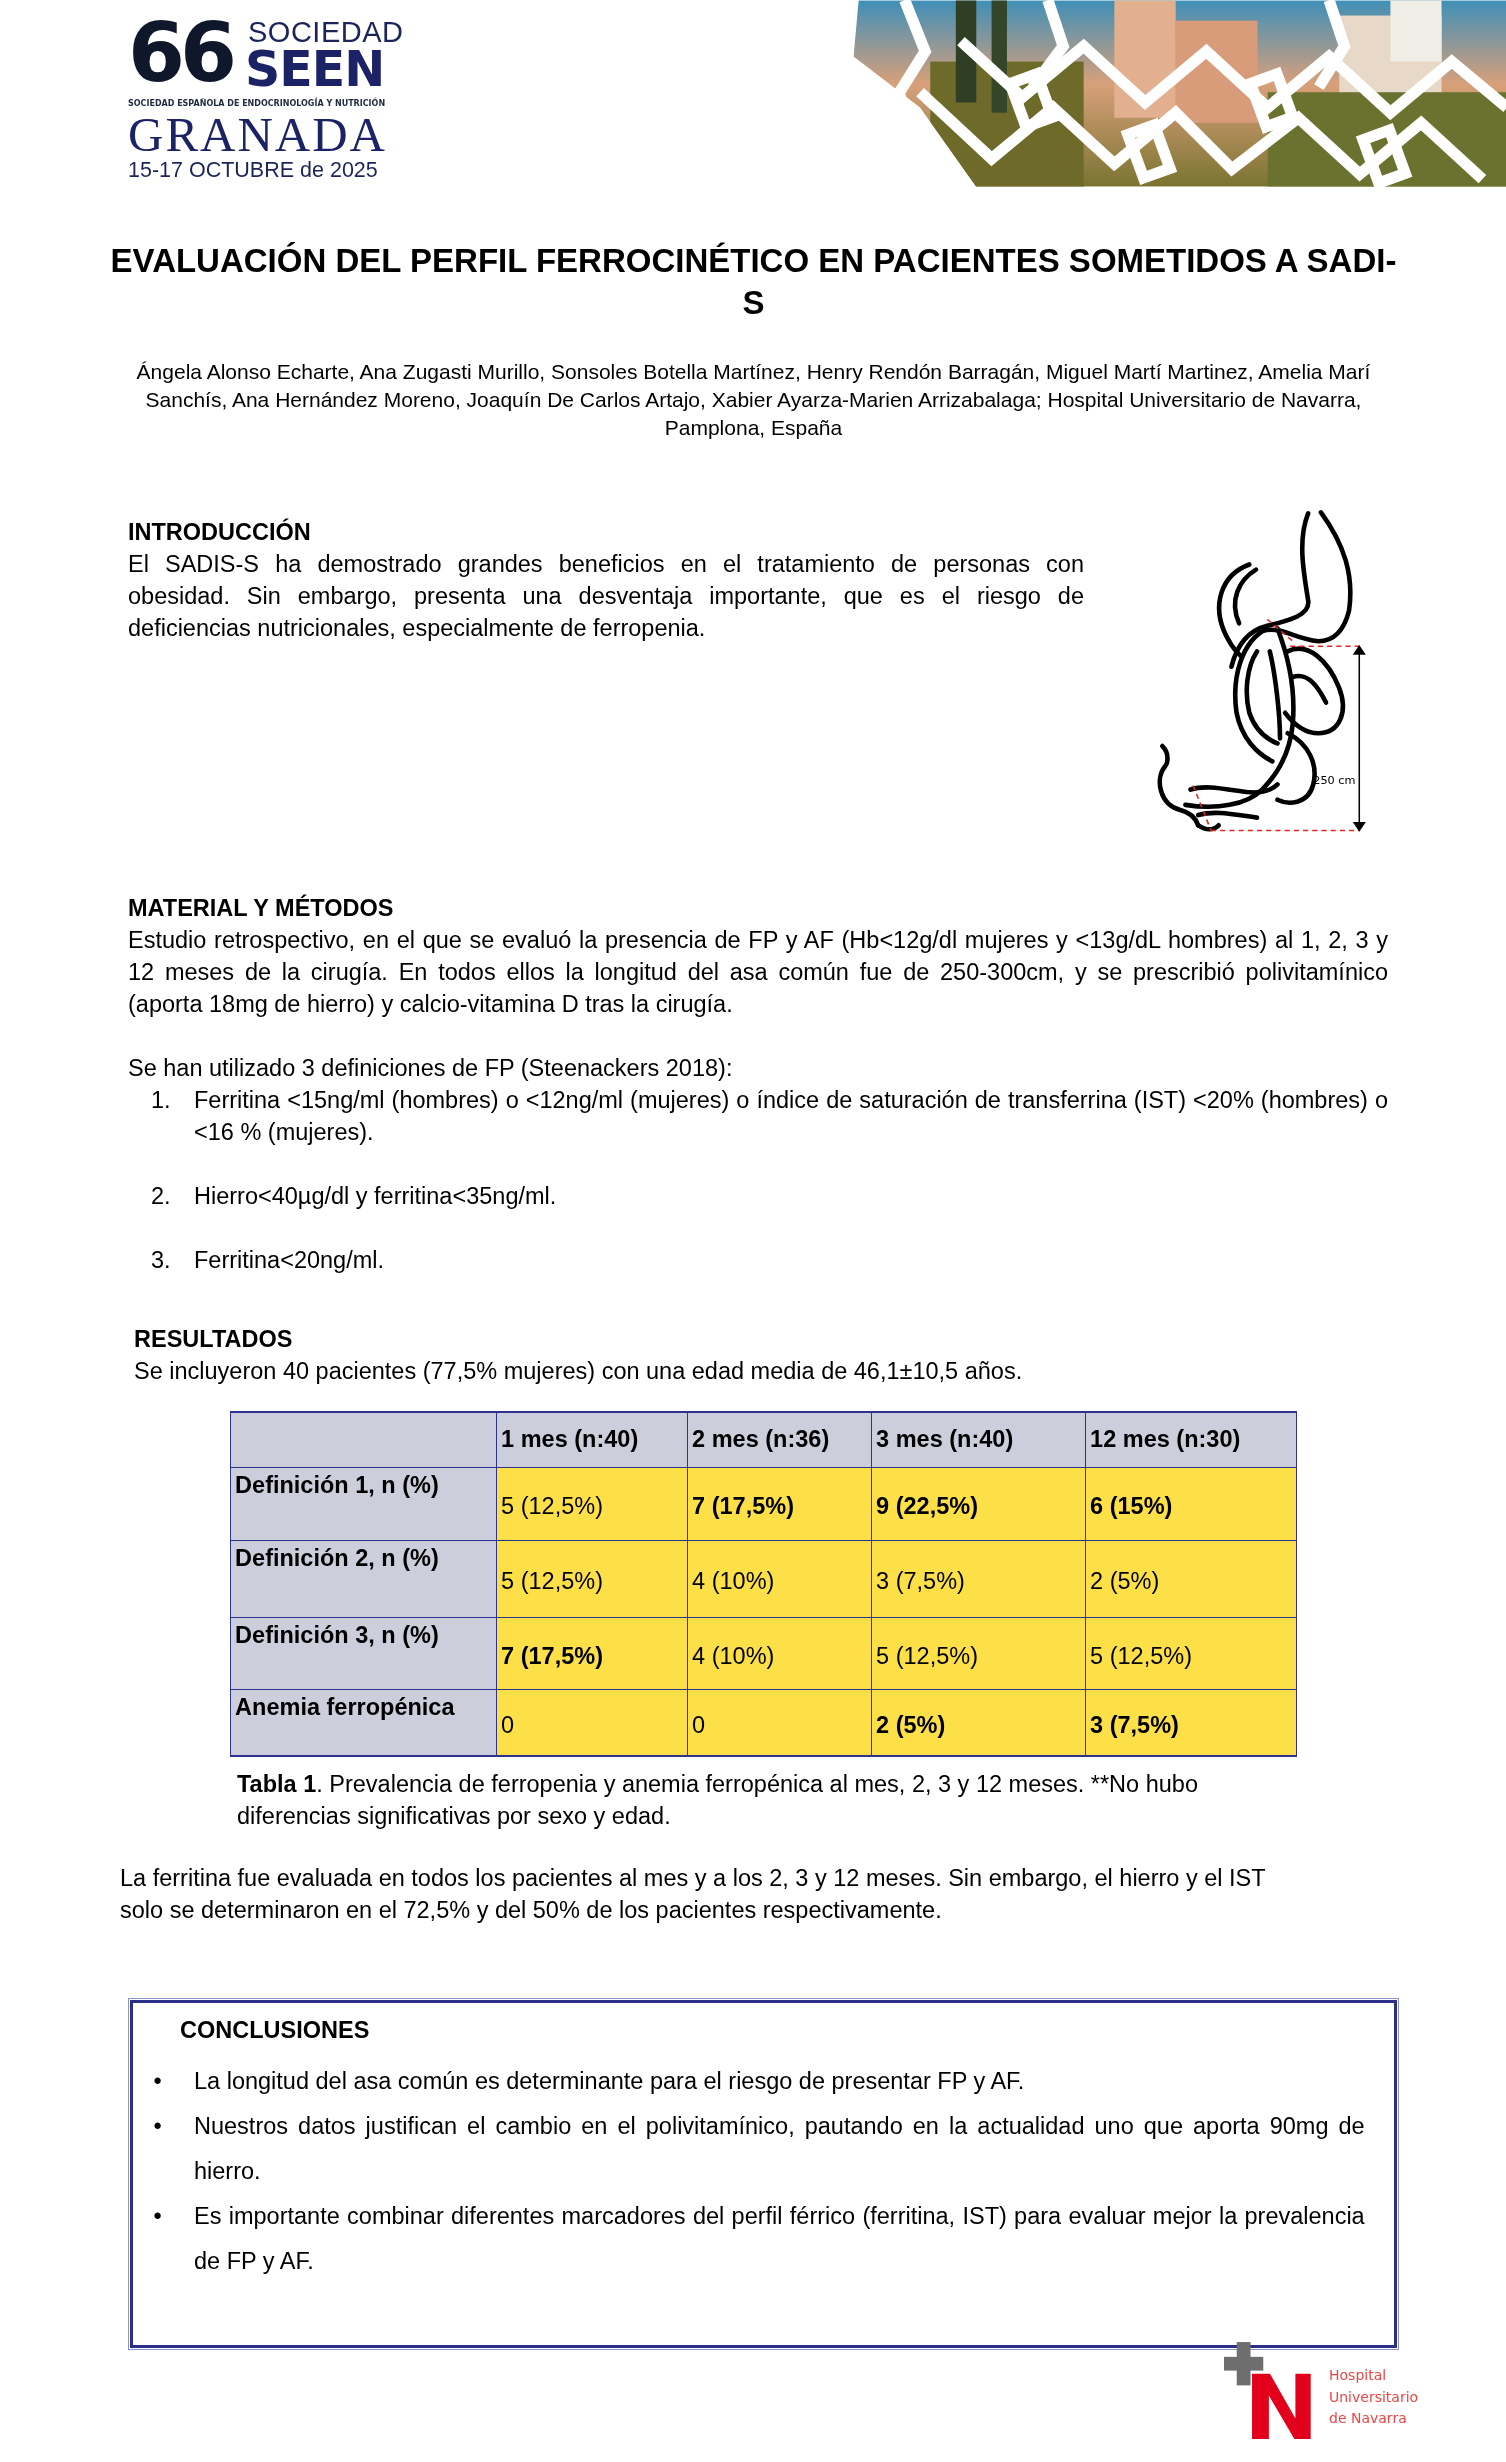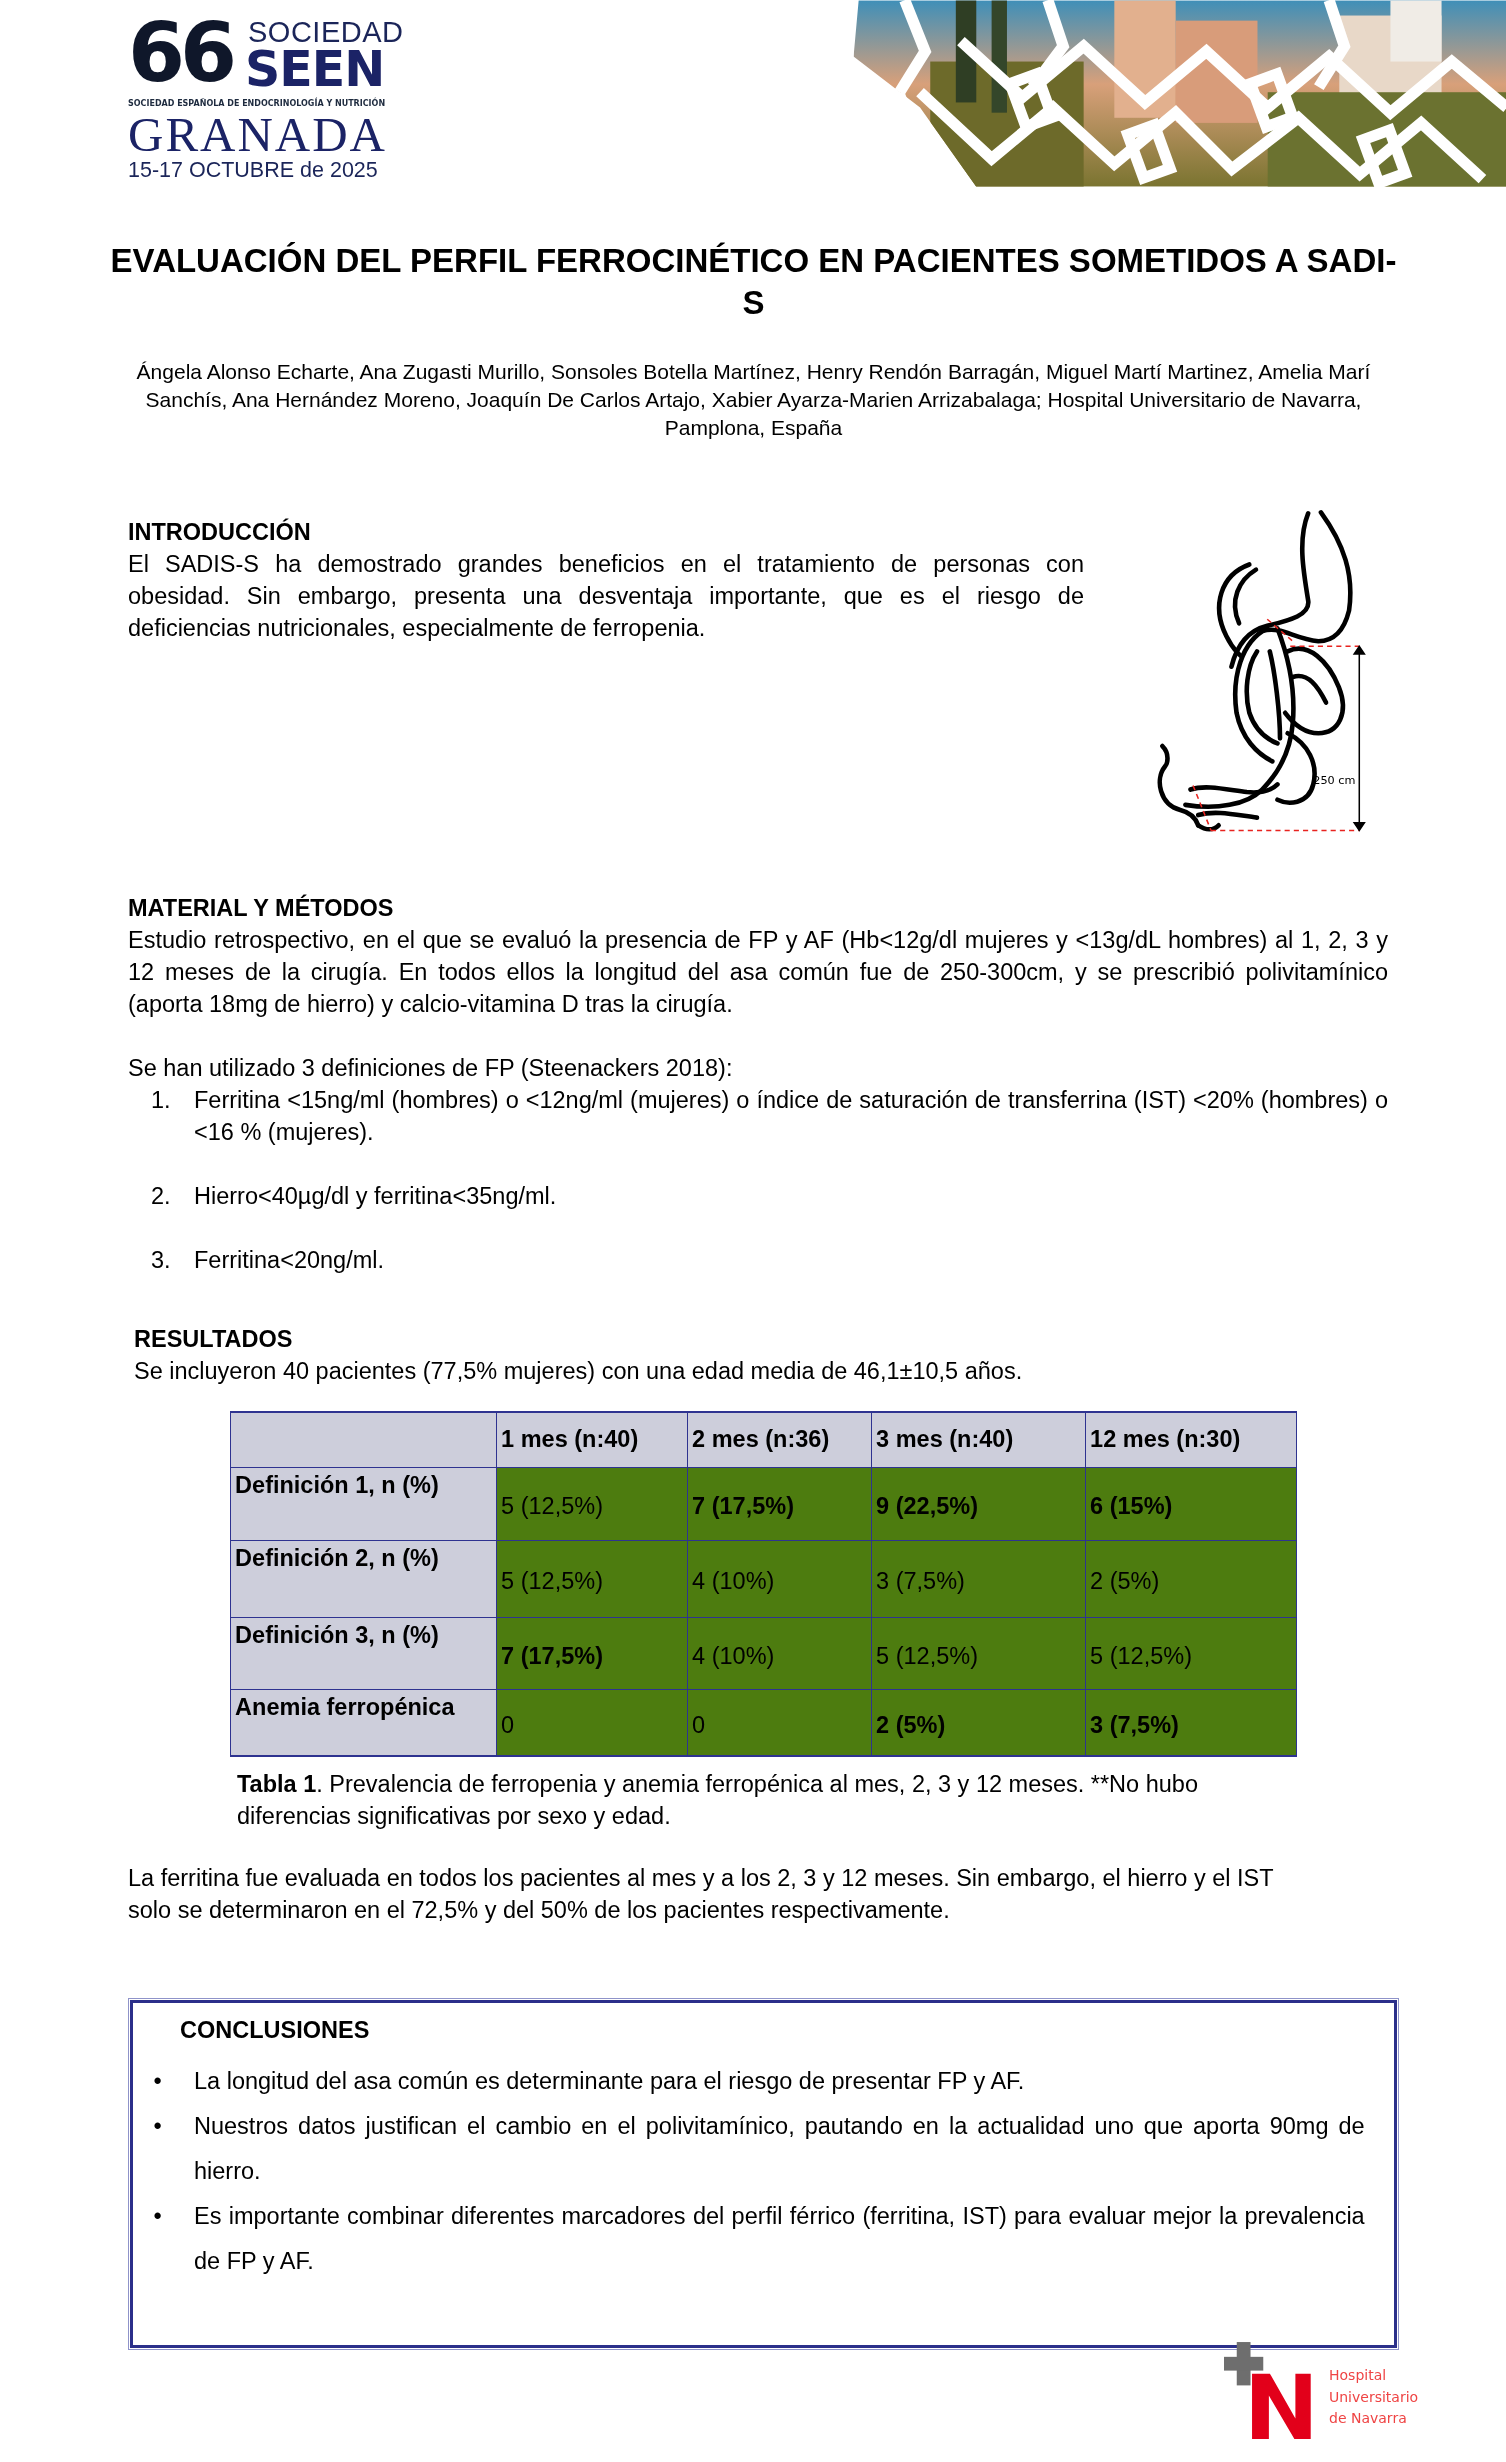--- a/index.html
+++ b/index.html
@@ -35,27 +35,27 @@
 
   .diagram { left: 1124px; top: 498px; width: 266px; height: 358px; }
 
   .results { left: 134px; top: 1323px; width: 1175px; }
 
   
   .tbl { left: 230px; top: 1411px; border-collapse: collapse; font-size: 23.5px; }
   .tbl td, .tbl th { border: 1.5px solid #2e3390; vertical-align: top; text-align: left; padding: 0 4.1px; line-height: 26.6px; }
   .tbl thead th { background: #cdcedb; font-weight: bold; height: 55px; vertical-align: middle; }
   .tbl tbody th { background: #cdcedb; font-weight: bold; padding-top: 4.1px; }
-  .tbl tbody td { background: #4d7c0f; vertical-align: middle; padding-top: 6px; }
+  .tbl tbody td { background: #fde047; vertical-align: middle; padding-top: 6px; }
   .tbl .b { font-weight: bold; }
   .tbl { border-top: 2.6px solid #2e3390; border-bottom: 2.6px solid #2e3390; }
 
   .caption { left: 237px; top: 1768px; width: 1063px; font-size: 23.5px; line-height: 32px; }
   .caption b { font-weight: bold; }
-  .ferr-note { left: 128px; top: 1862px; width: 1165px; font-size: 23.5px; line-height: 32px; }
+  .ferr-note { left: 120px; top: 1862px; width: 1165px; font-size: 23.5px; line-height: 32px; }
 
   
   .concl { left: 130px; top: 2000px; width: 1267px; height: 348px;
     border: 3.1px solid #2b2f8a; outline: 1.5px solid #8f93c9; outline-offset: 1px; }
   .concl-h { position: absolute; left: 47px; top: 11.2px; font-weight: bold; font-size: 23.5px; line-height: 32px; }
   .concl ul { position: absolute; left: 0; top: 56px; width: 1247px; list-style: none; }
   .concl li { position: relative; padding-left: 61px; font-size: 23.5px; line-height: 45px; text-align: justify; padding-right: 15.3px; }
   .concl li .bullet { position: absolute; left: 20.4px; top: 0; }
 
   

